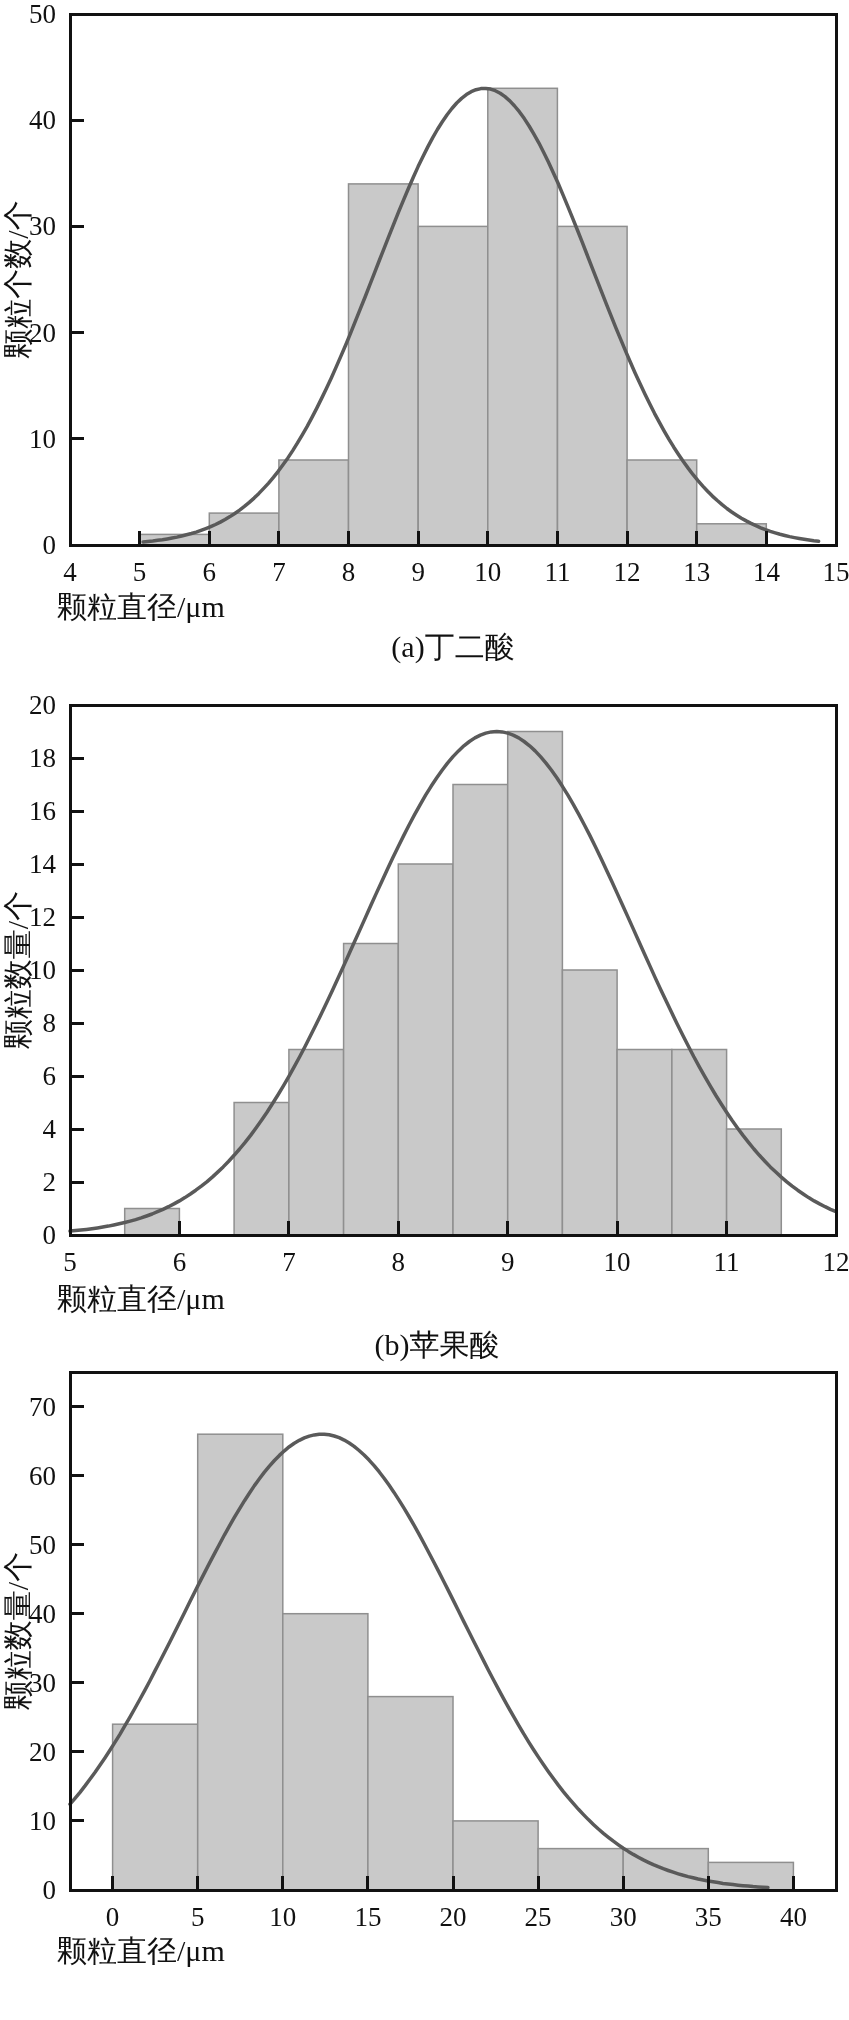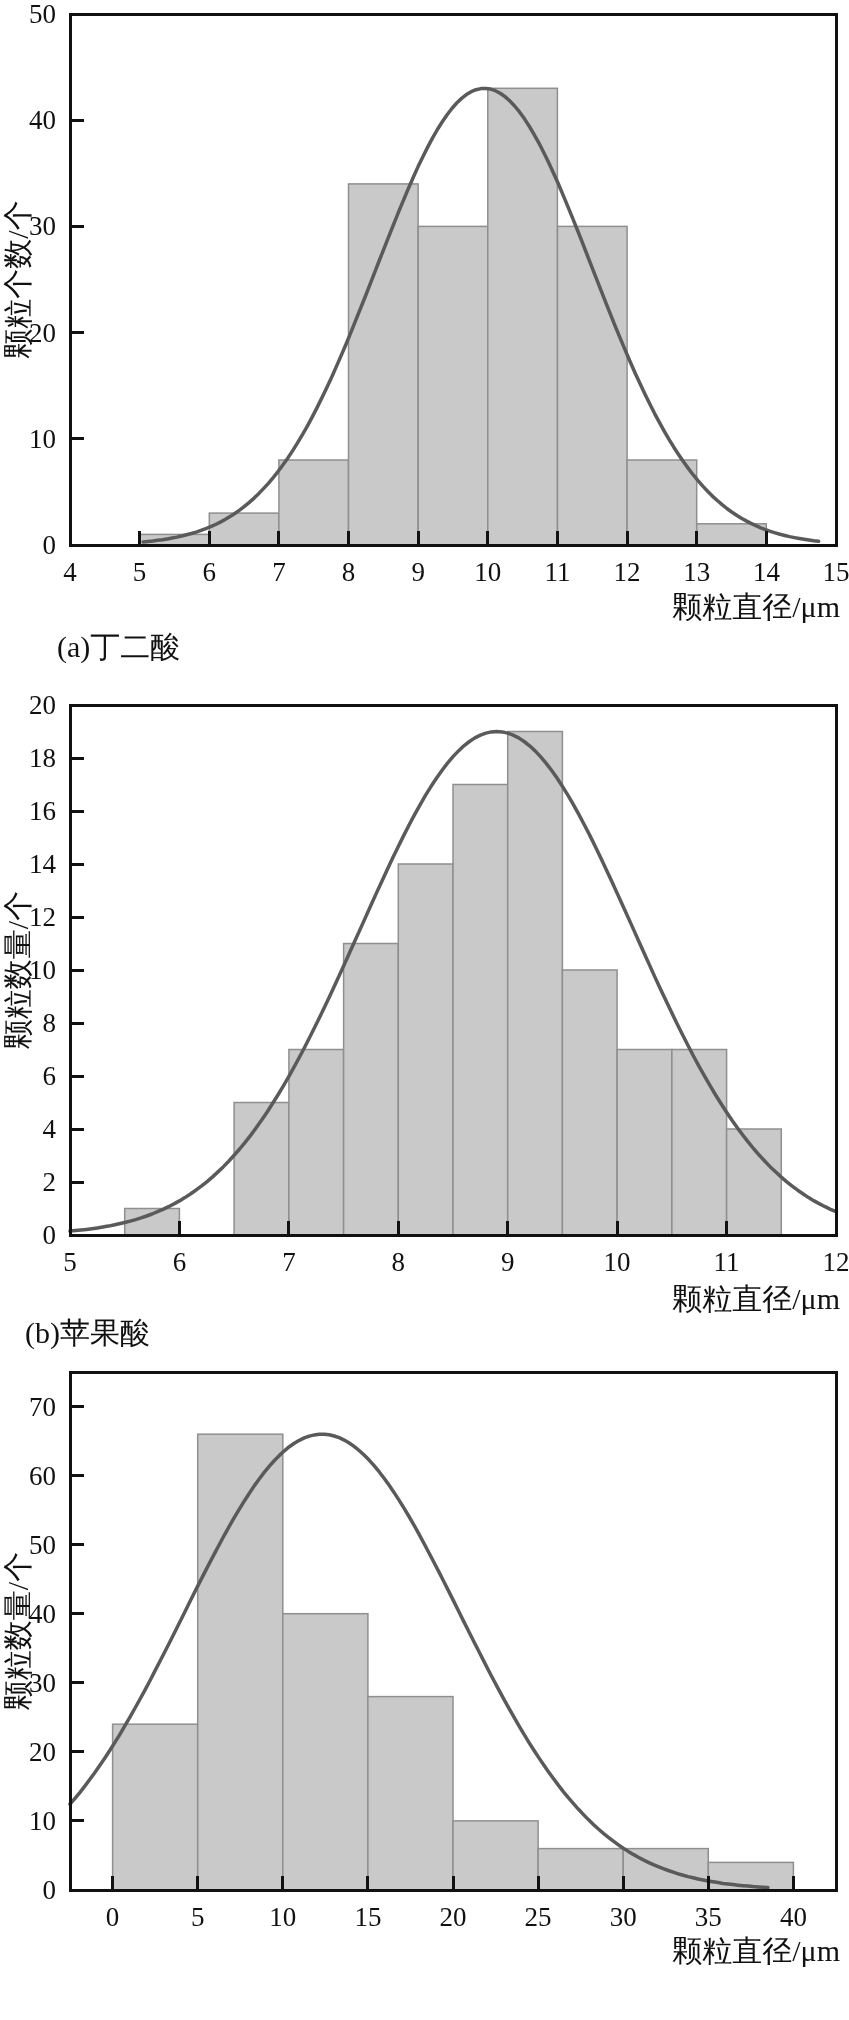--- a/index.html
+++ b/index.html
@@ -14,30 +14,30 @@
   .block-a{height:670px;}
   .block-b{height:670px;}
   .block-c{height:680px;}
   svg.plot{display:block;}
   .plot text{
     font-family:"Liberation Serif","DejaVu Serif",serif;
     fill:#111111;
   }
   .xlabel{
     width:840px;box-sizing:border-box;padding-left:57px;
-    text-align:right;font-size:30px;line-height:34px;
+    text-align:left;font-size:30px;line-height:34px;
     margin-top:2px;white-space:nowrap;
   }
   .caption{
     width:849px;box-sizing:border-box;padding-left:57px;
-    font-size:30px;line-height:34px;
+    text-align:center;font-size:30px;line-height:34px;
     margin-top:6px;white-space:nowrap;
   }
   .block-b .xlabel{margin-top:0;}
-  .block-b .caption{margin-top:0;padding-left:25px;}
+  .block-b .caption{margin-top:12px;padding-left:25px;}
 </style>
 </head>
 <body>
 
 <div class="page">
 
   <figure class="chart-block block-a">
     <svg class="plot" id="plot-0" width="849" height="588">
         <rect x="139.6" y="534.4" width="69.6" height="10.6" fill="#c9c9c9" stroke="#8f8f8f" stroke-width="1.5"></rect>
         <rect x="209.3" y="513.1" width="69.6" height="31.9" fill="#c9c9c9" stroke="#8f8f8f" stroke-width="1.5"></rect>

